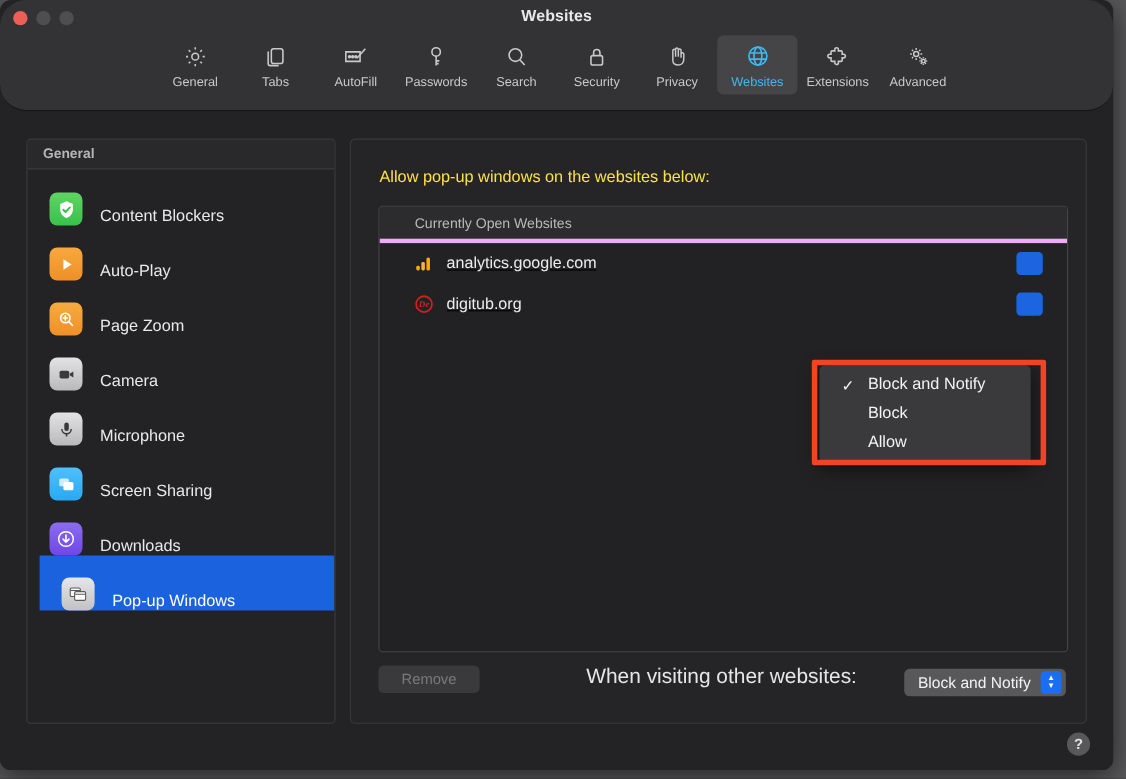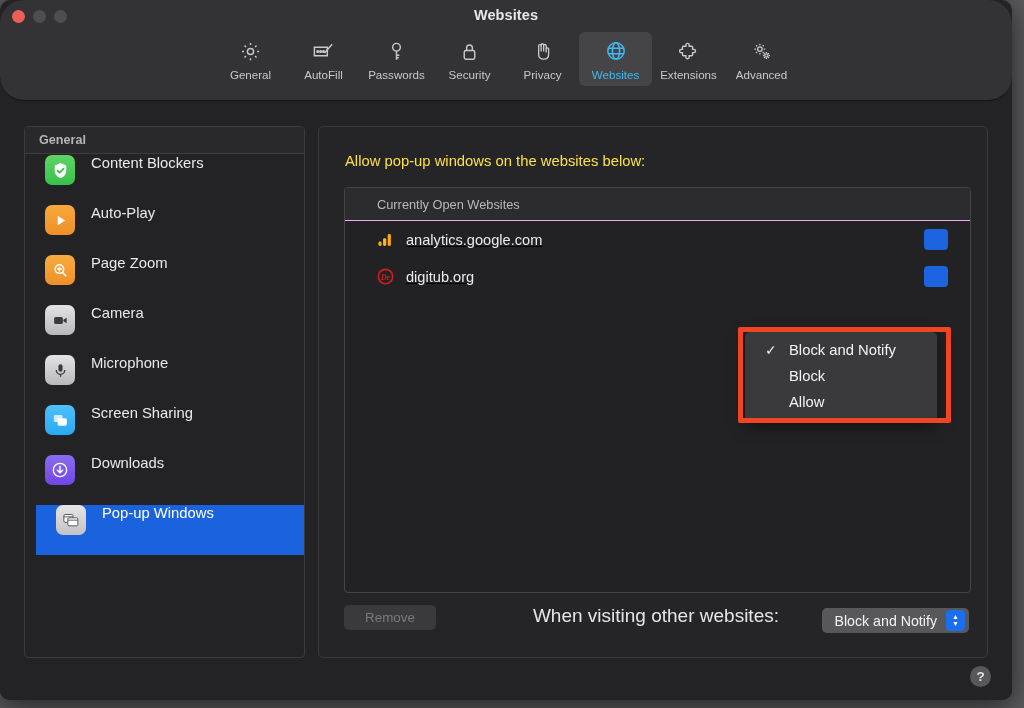--- a/index.html
+++ b/index.html
@@ -126,21 +126,21 @@
     align-items: center;
     padding-left: 14px;
     font-size: 12.6px;
     font-weight: bold;
     color: #b6b6b8;
   }
   .sb-list { padding-top: 1px; }
   .sb-item {
     height: 50px;
     display: flex;
-    align-items: flex-start;
+    align-items: flex-end;
     padding-left: 20px;
     gap: 16px;
     cursor: default;
   }
   .sb-item.selected { background: #1b62de; margin-left: 11px; }
   .sb-item .name {
     font-size: 14.8px;
     color: #e9e9eb;
     white-space: nowrap;
   }
@@ -178,21 +178,21 @@
     width: 627px;
     height: 406px;
     border: 1px solid #454547;
     border-radius: 4px;
     background: #222224;
     overflow: hidden;
   }
   .lb-head {
     height: 33px;
     background: #2c2c2e;
-    border-bottom: 1px solid #f0abfc;
+    border-bottom: 4px solid #f0abfc;
     display: flex;
     align-items: center;
     padding-left: 32px;
     font-size: 12.8px;
     color: #b9b9bb;
   }
   .site-row {
     height: 37px;
     display: flex;
     align-items: center;
@@ -353,20 +353,29 @@
       <div class="tab">
         <div class="ico">
           <svg width="23" height="23" viewBox="0 0 24 24" fill="none" stroke-width="1.5">
             <circle cx="12" cy="12" r="3.2"></circle>
             <path d="M12 3.2v2 M12 19v2 M3.2 12h2 M19 12h2 M5.8 5.8l1.5 1.5 M16.8 16.8l1.5 1.5 M18.3 5.8l-1.5 1.5 M7.3 16.8l-1.5 1.5"></path>
           </svg>
         </div>
         <div class="lbl">General</div>
       </div>
 
+      <div class="tab">
+        <div class="ico">
+          <svg width="23" height="23" viewBox="0 0 24 24" fill="none" stroke-width="1.5">
+            <rect x="8" y="4.5" width="11" height="14" rx="2.2"></rect>
+            <path d="M5 7.2v11.3a2 2 0 0 0 2 2h8"></path>
+          </svg>
+        </div>
+        <div class="lbl">Tabs</div>
+      </div>
 
       <div class="tab">
         <div class="ico">
           <svg width="25" height="23" viewBox="0 0 26 24" fill="none" stroke-width="1.5">
             <path d="M3.5 7.5h13.5v9H3.5z"></path>
             <circle cx="7" cy="12" r=".9" fill="#c9c9cb" stroke="none"></circle>
             <circle cx="10" cy="12" r=".9" fill="#c9c9cb" stroke="none"></circle>
             <circle cx="13" cy="12" r=".9" fill="#c9c9cb" stroke="none"></circle>
             <path d="M14 13.5L22 4.5"></path>
           </svg>
@@ -377,20 +386,29 @@
       <div class="tab">
         <div class="ico">
           <svg width="23" height="23" viewBox="0 0 24 24" fill="none" stroke-width="1.5">
             <circle cx="12" cy="7.5" r="4"></circle>
             <path d="M12 11.5v9 M12 16h3 M12 18.6h2.4"></path>
           </svg>
         </div>
         <div class="lbl">Passwords</div>
       </div>
 
+      <div class="tab">
+        <div class="ico">
+          <svg width="23" height="23" viewBox="0 0 24 24" fill="none" stroke-width="1.5">
+            <circle cx="11" cy="10.5" r="6"></circle>
+            <path d="M15.4 15.2l4.4 4.8"></path>
+          </svg>
+        </div>
+        <div class="lbl">Search</div>
+      </div>
 
       <div class="tab">
         <div class="ico">
           <svg width="23" height="23" viewBox="0 0 24 24" fill="none" stroke-width="1.5">
             <rect x="6.5" y="11" width="11" height="9" rx="1.8"></rect>
             <path d="M9 11V8.2a3 3 0 0 1 6 0V11"></path>
           </svg>
         </div>
         <div class="lbl">Security</div>
       </div>

